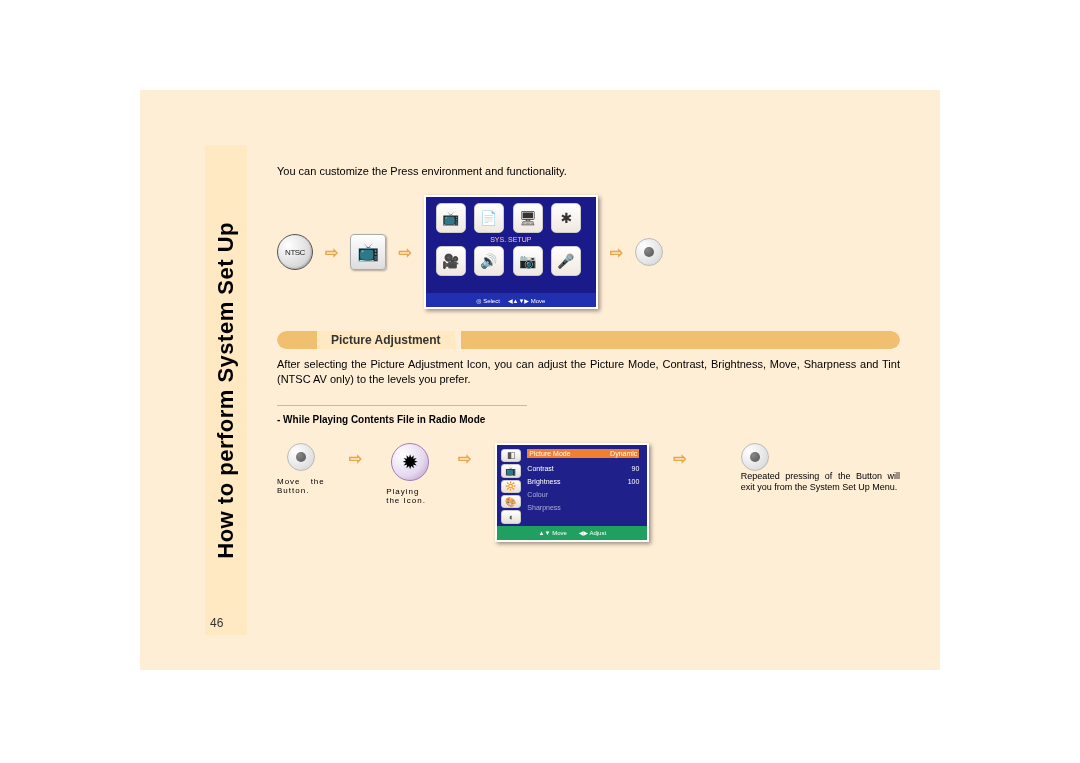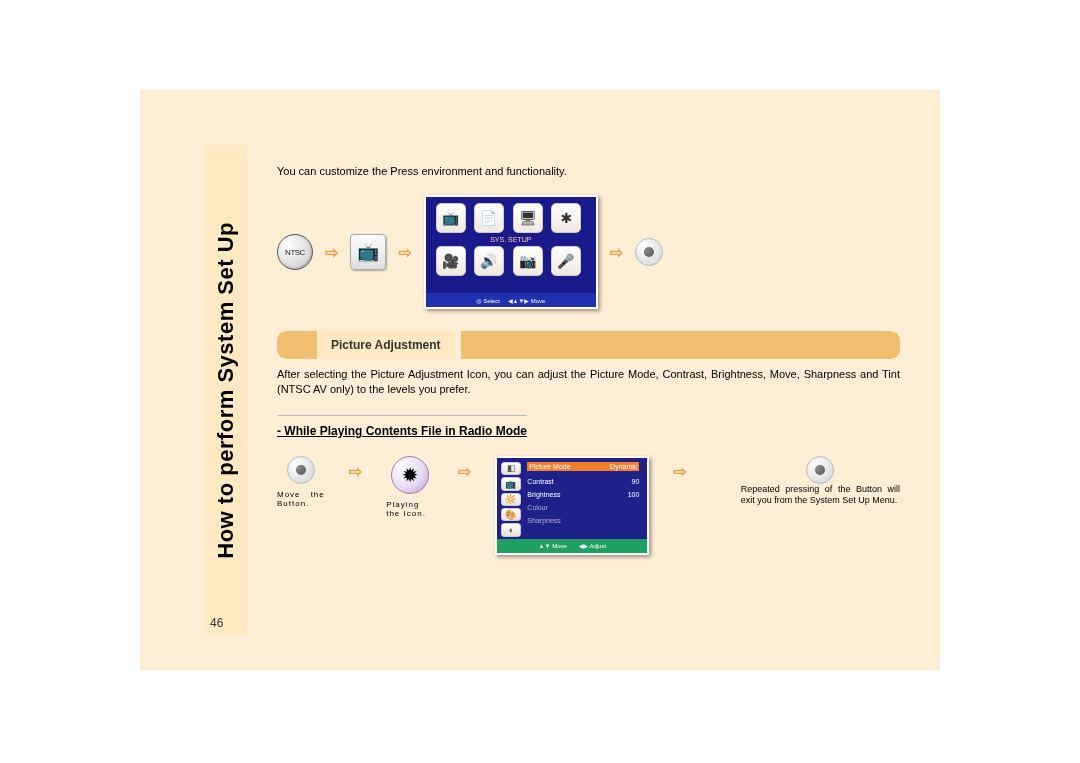--- a/index.html
+++ b/index.html
@@ -131,38 +131,38 @@
   }
   .screen .footer {
     position:absolute; left:0; right:0; bottom:0; height:14px;
     background:#2030b0; font-size:6px;
     display:flex; align-items:center; justify-content:center; gap:8px;
     color:#fff;
   }
   .divider {
     display: flex;
     margin: 22px 0 8px 0;
-    height: 28px;
+    height: 18px;
     border-radius: 9px;
     overflow: hidden;
   }
   .divider .cap-l { width: 40px; background: #f0c070; border-radius:9px 0 0 9px;}
   .divider .cap-text {
     background: #ffe9c2;
     padding: 0 14px;
     font-weight: bold;
     font-size: 12px;
     color: #333;
     display: flex; align-items: center;
     white-space: nowrap;
   }
   .divider .fill { flex:1; background: #f0c070; border-radius: 0 9px 9px 0; margin-left:6px;}
   .para { text-align: justify; line-height: 1.35; }
   .hr-line { width: 250px; border-top:1px solid #bbb; margin: 18px 0 8px 0;}
-  .subhead { font-weight:bold; font-size:12px;text-decoration:underline; }
+  .subhead { font-weight:bold; font-size:10px; }
   .row2 {
     display:flex; align-items:flex-start; gap:24px; margin-top:18px;
   }
   .col { display:flex; flex-direction:column; align-items:center; font-size:8px; text-align:center;}
   .col .cap { margin-top:6px; max-width:60px; line-height:1.2; color:#000; text-align:justify; text-align-last:left; letter-spacing:1px;}
   .gear-icon {
     width:36px; height:36px; border-radius:50%;
     background: radial-gradient(circle at 30% 30%, #fff,#e4d8f0 60%, #b890c8);
     display:flex; align-items:center; justify-content:center;
     border:1px solid #a080b0;
@@ -294,21 +294,21 @@
         </div>
         <div class="s2-footer">
           <span>▲▼ Move</span>
           <span>◀▶ Adjust</span>
         </div>
       </div>
     </div>
 
     <span class="arrow-orange" style="align-self:flex-start; margin-top:6px;">⇨</span>
 
-    <div class="col" style="align-items:center;margin-left:30px;">
+    <div class="col" style="align-items:flex-start;margin-left:30px;">
       <div class="btn-small">
           <div class="btn-small-inner"></div>
         </div>
       <div class="caption-right" style="text-align:justify;">Repeated pressing of the Button will exit you from the System Set Up Menu.</div>
     </div>
 
   </div>
 
 </div>
 

